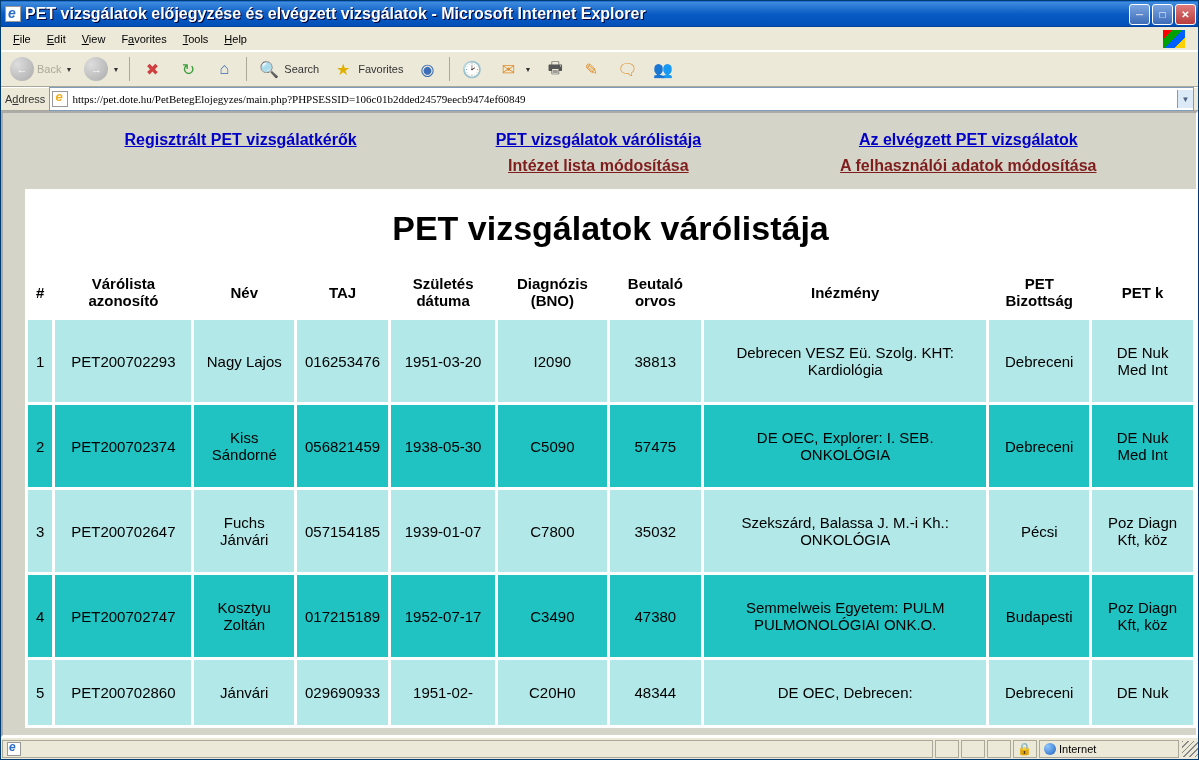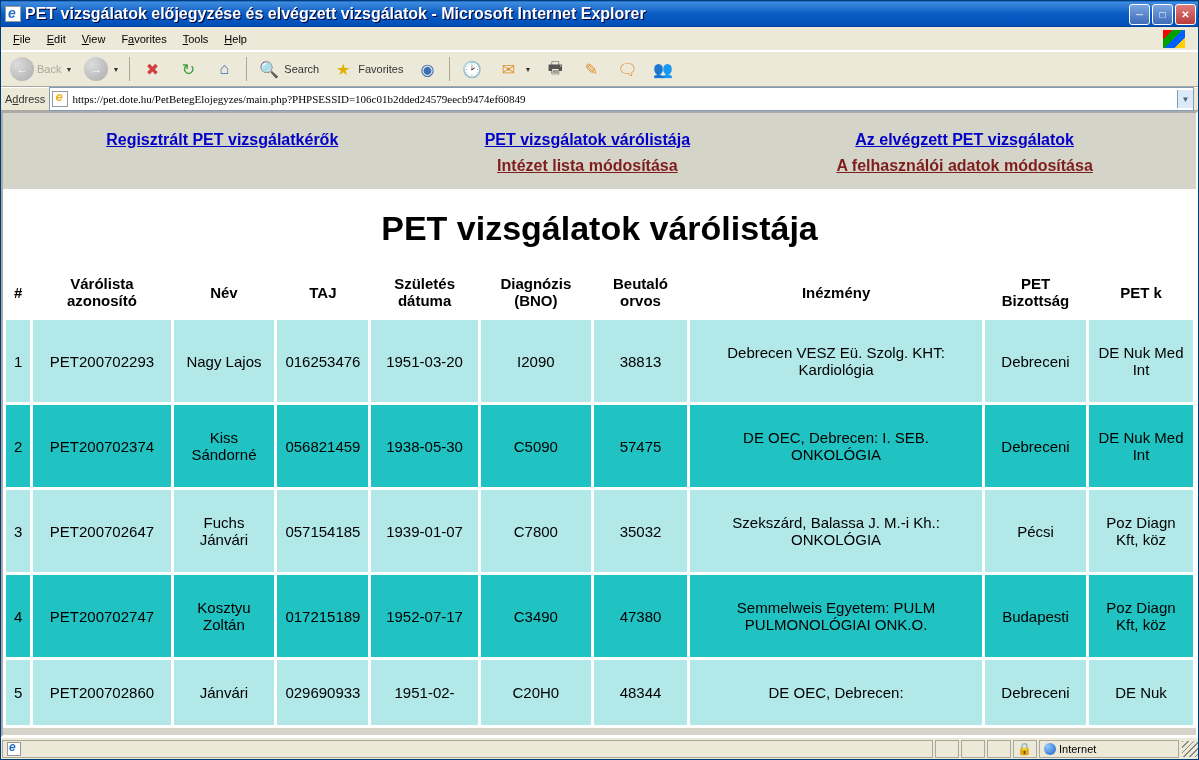--- a/index.html
+++ b/index.html
@@ -49,21 +49,21 @@
   .addressbar{height:24px;background:#ece9d8;border-top:1px solid #fff;border-bottom:1px solid #aca899;display:flex;align-items:center;padding:0 4px;gap:4px;}
   .addr-label{color:#333;}
   .addr-label .ul{text-decoration:underline;}
   .addr-input-wrap{flex:1;display:flex;align-items:center;background:#fff;border:1px solid #7f9db9;height:24px;}
   .addr-icon{width:16px;height:16px;margin:0 2px;background:#fff;border:1px solid #999;position:relative;}
   .addr-icon::after{content:"e";position:absolute;top:-3px;left:2px;color:#f0b020;font-weight:bold;font-size:13px;font-style:italic;}
   .addr-text{flex:1;border:none;outline:none;font-family:Tahoma;font-size:11px;padding:0 2px;}
   .addr-drop{width:16px;height:18px;background:#dceaf7;border-left:1px solid #7f9db9;display:flex;align-items:center;justify-content:center;font-size:8px;color:#4d6185;cursor:pointer;}
   
   .content-outer{flex:1;overflow:hidden;border:2px inset #fff;background:#d4d0c8;margin:0;display:flex;}
-  .content-scroll{flex:1;overflow:auto;background:#d4d4c8;}
+  .content-scroll{flex:1;overflow:auto;background:#d4d4c8;padding-left:22px;}
   
   .page{background:#d4d4c8;min-width:1170px;}
   .nav-links{display:flex;justify-content:space-around;padding:18px 30px 6px;background:#d4d4c8;}
   .nav-links>div{text-align:center;}
   .nav-links a{color:#0000c8;text-decoration:underline;font-size:16px;font-weight:bold;display:block;margin-bottom:8px;cursor:pointer;}
   .nav-links a.green{color:#7f1d1d;}
   .page-title{font-family:Arial,sans-serif;font-size:34px;font-weight:bold;text-align:center;padding:20px 0 16px;background:#fff;margin:0;}
   .table-wrap{background:#fff;}
   table.data{border-collapse:separate;border-spacing:3px;width:100%;min-width:1170px;}
   table.data th{background:#fff;font-weight:bold;font-size:15px;text-align:center;padding:8px 6px;color:#000;white-space:normal;}
@@ -225,21 +225,21 @@
                   <td>DE Nuk Med Int</td>
                 </tr>
                 <tr class="even">
                   <td>2</td>
                   <td>PET200702374</td>
                   <td>Kiss Sándorné</td>
                   <td>056821459</td>
                   <td>1938-05-30</td>
                   <td>C5090</td>
                   <td>57475</td>
-                  <td>DE OEC, Debrecen: I. SEB. ONKOLÓGIA</td>
+                  <td>DE OEC, Explorer: I. SEB. ONKOLÓGIA</td>
                   <td>Debreceni</td>
                   <td>DE Nuk Med Int</td>
                 </tr>
                 <tr class="odd">
                   <td>3</td>
                   <td>PET200702647</td>
                   <td>Fuchs Jánvári</td>
                   <td>057154185</td>
                   <td>1939-01-07</td>
                   <td>C7800</td>

